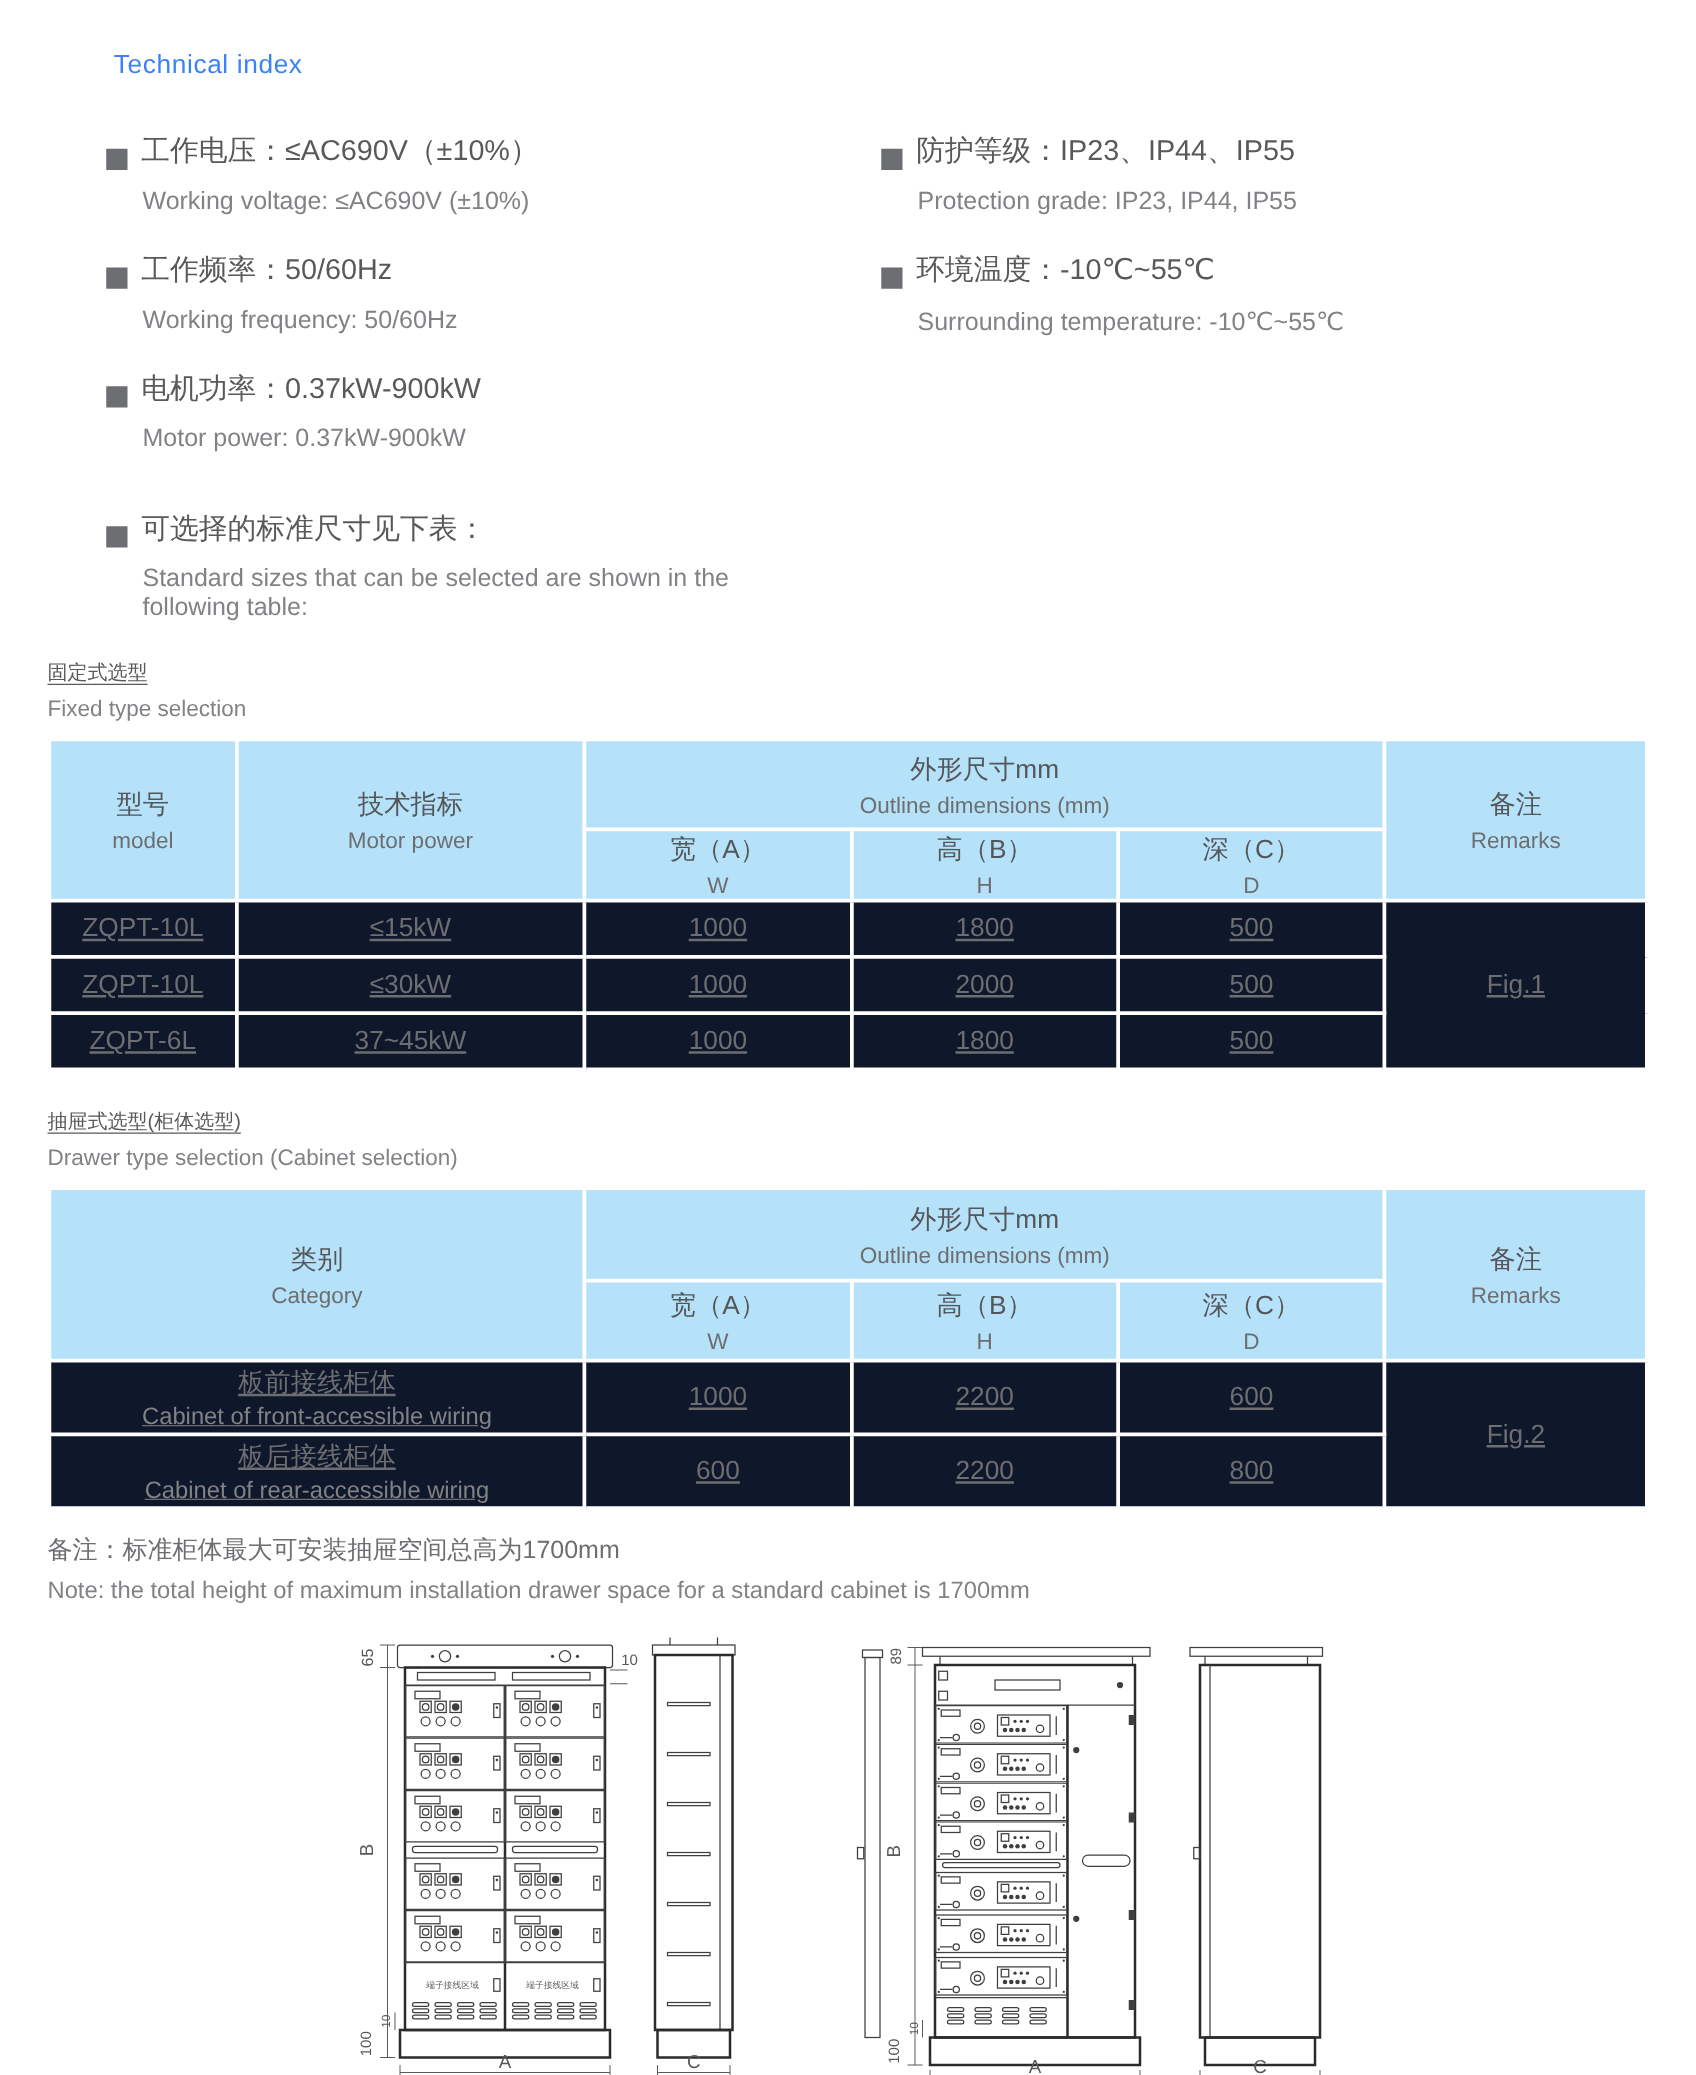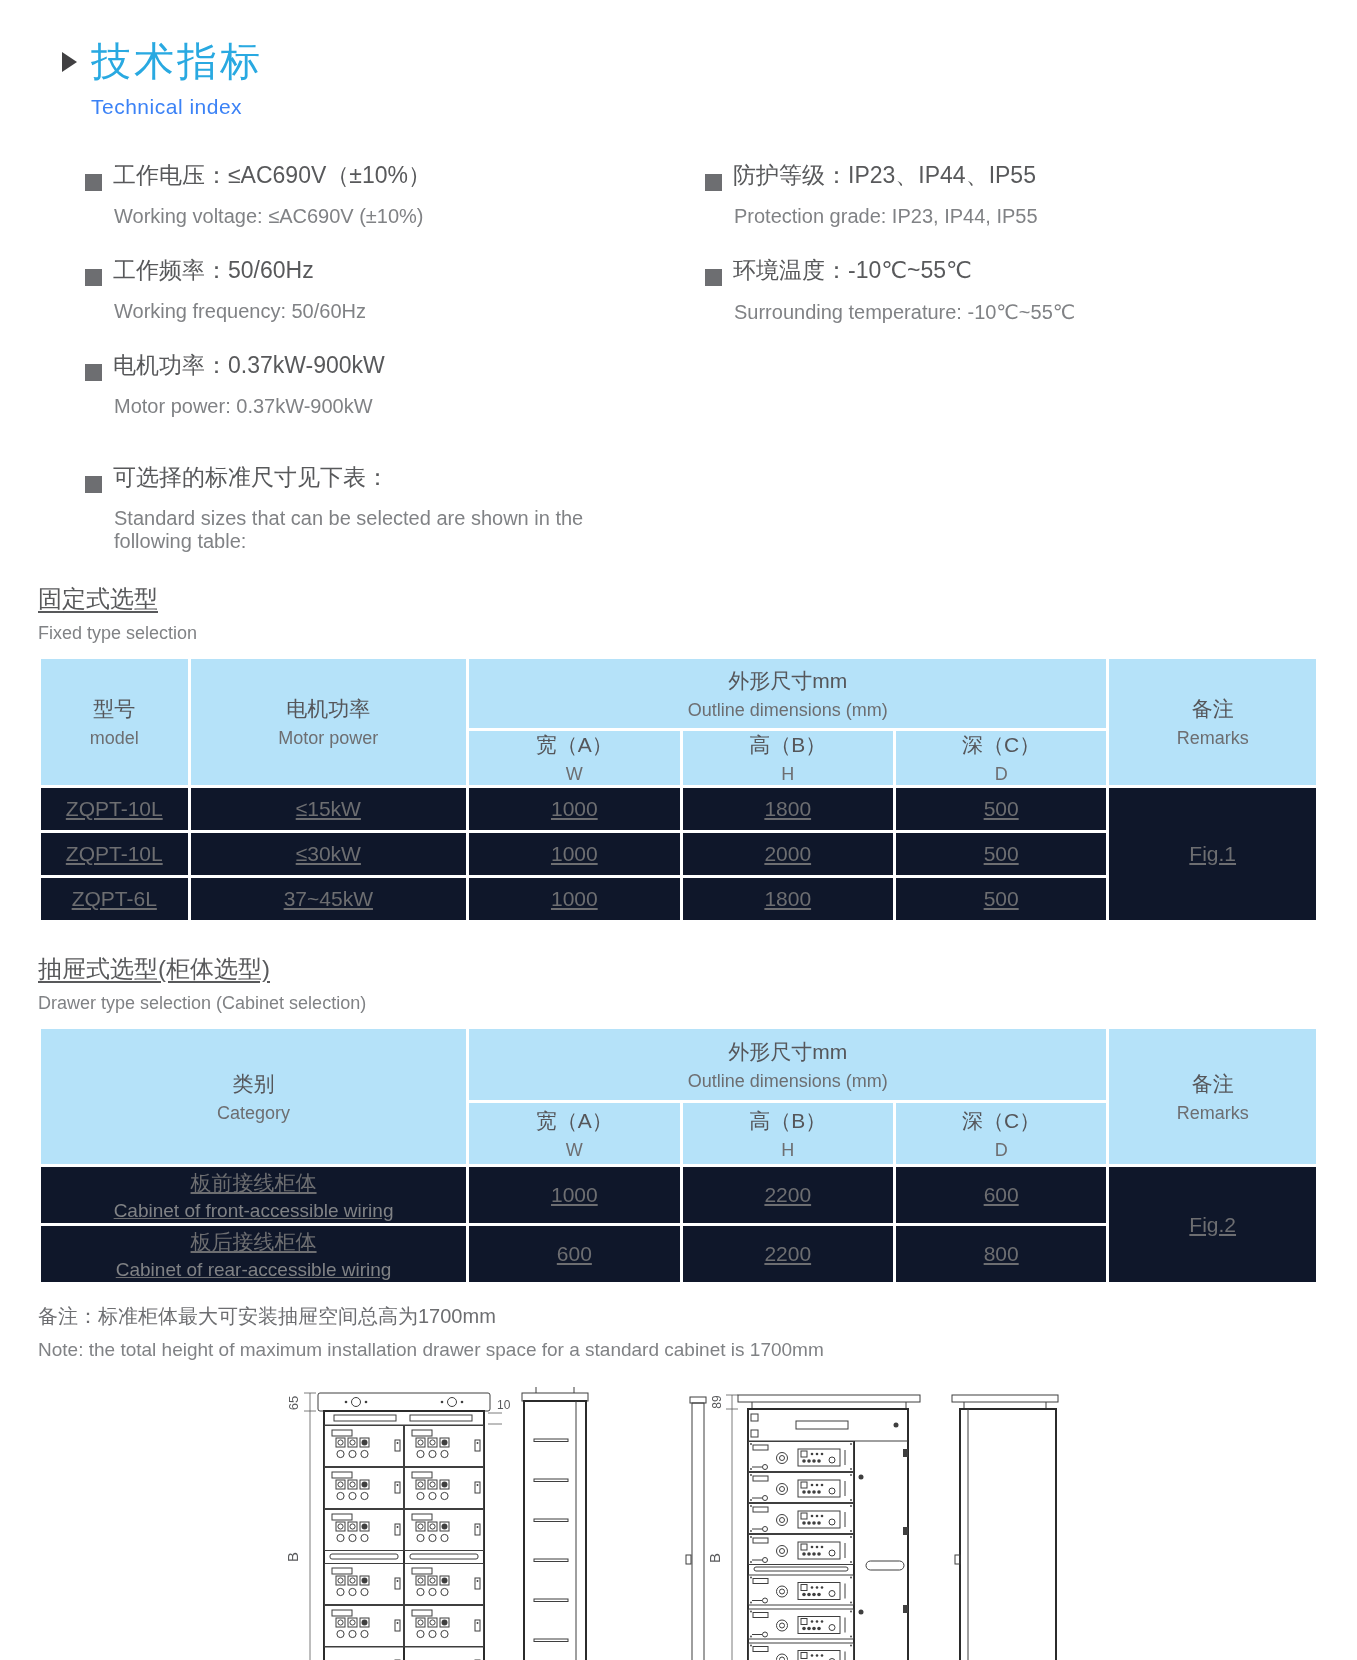--- a/index.html
+++ b/index.html
@@ -21,21 +21,21 @@
   .specs { display:grid; grid-template-columns:620px 1fr; margin-top:14px; }
   .spec-col-left { padding-left:47px; }
   .spec-col-right { padding-left:47px; }
   .spec-zh { display:flex; align-items:flex-end; gap:11px; font-size:23px; color:#58595b; margin-top:27px; }
   .sq { width:17px; height:17px; background:#6d6e71; flex:0 0 auto; }
   .spec-en { font-size:20px; color:#808285; margin:14px 0 0 29px; }
   .gap-lg { margin-top:44px; }
 
   
   .cap { margin-top:30px; }
-  .cap-zh { font-size:24px; color:#58595b; text-decoration:underline; text-underline-offset:4px; }
+  .cap-zh { font-size:16px; color:#58595b; text-decoration:underline; text-underline-offset:4px; }
   .cap-en { font-size:18px; color:#808285; margin-top:8px; }
 
   
   table.tbl { width:100%; border-collapse:collapse; table-layout:fixed; margin-top:12px; }
   .tbl th, .tbl td { border:3px solid #fff; text-align:center; vertical-align:middle; }
   .tbl th { background:#b5e2f9; font-weight:normal; }
   .tbl td { background:#0f172a; font-size:21px; color:#6d6e71;text-decoration:underline; }
   .th-zh { font-size:21px; color:#55565a; }
   .th-en { font-size:18px; color:#6d6e71; margin-top:5px; }
   .cat-zh { font-size:21px; color:#6d6e71; }
@@ -55,24 +55,20 @@
   .lnb { fill:none; stroke:#2b2b2b; stroke-width:2; }
   .fil { fill:#3f3f3f; stroke:none; }
   .dim { stroke:#5a5a5a; stroke-width:.8; fill:none; }
   .dtx { fill:#58595b; }
 </style>
 </head>
 <body>
 
 <div class="page">
 
-  <div class="title-row">
-    <span class="tri"></span>
-    <span class="title-zh">技术指标</span>
-  </div>
   <div class="title-en">Technical index</div>
 
   <div class="specs">
     <div class="spec-col-left">
       <div class="spec-zh">
         <span class="sq"></span>
         <span>工作电压：≤AC690V（±10%）</span>
       </div>
       <div class="spec-en">Working voltage: ≤AC690V (±10%)</div>
 
@@ -124,21 +120,21 @@
         <col style="width:16.7%">
       <col style="width:16.4%">
     </colgroup>
     <tbody>
         <tr class="h1">
       <th rowspan="2">
         <div class="th-zh">型号</div>
         <div class="th-en">model</div>
       </th>
       <th rowspan="2">
-        <div class="th-zh">电机功率</div>
+        <div class="th-zh">技术指标</div>
         <div class="th-en">Motor power</div>
       </th>
       <th colspan="3">
         <div class="th-zh">外形尺寸mm</div>
         <div class="th-en">Outline dimensions (mm)</div>
       </th>
       <th rowspan="2">
         <div class="th-zh">备注</div>
         <div class="th-en">Remarks</div>
       </th>

